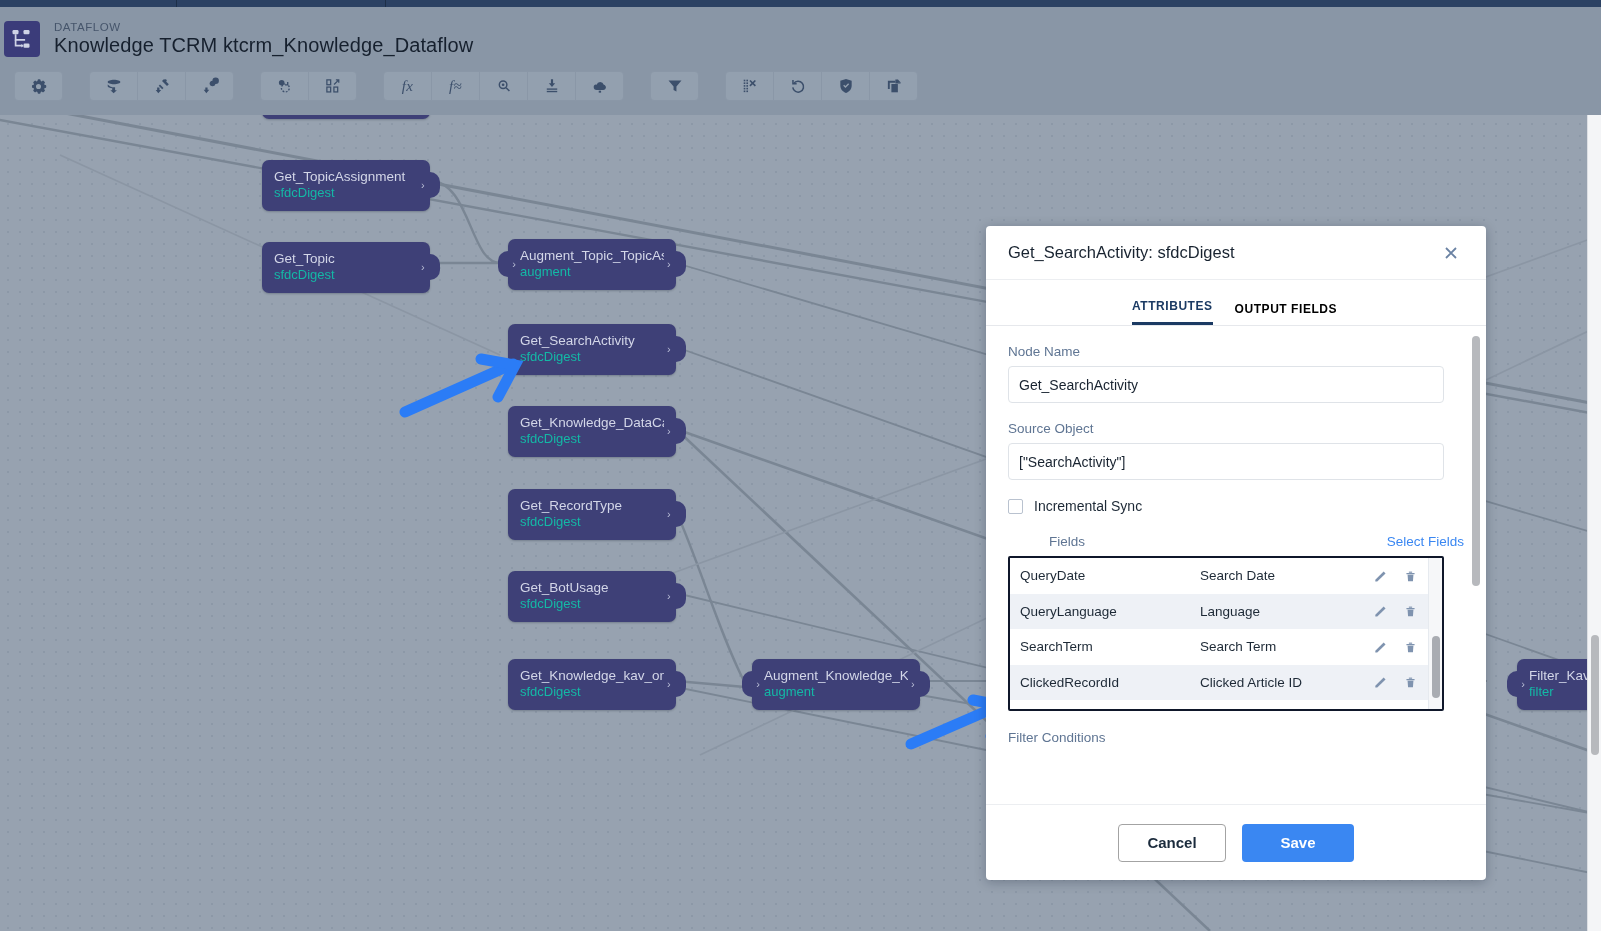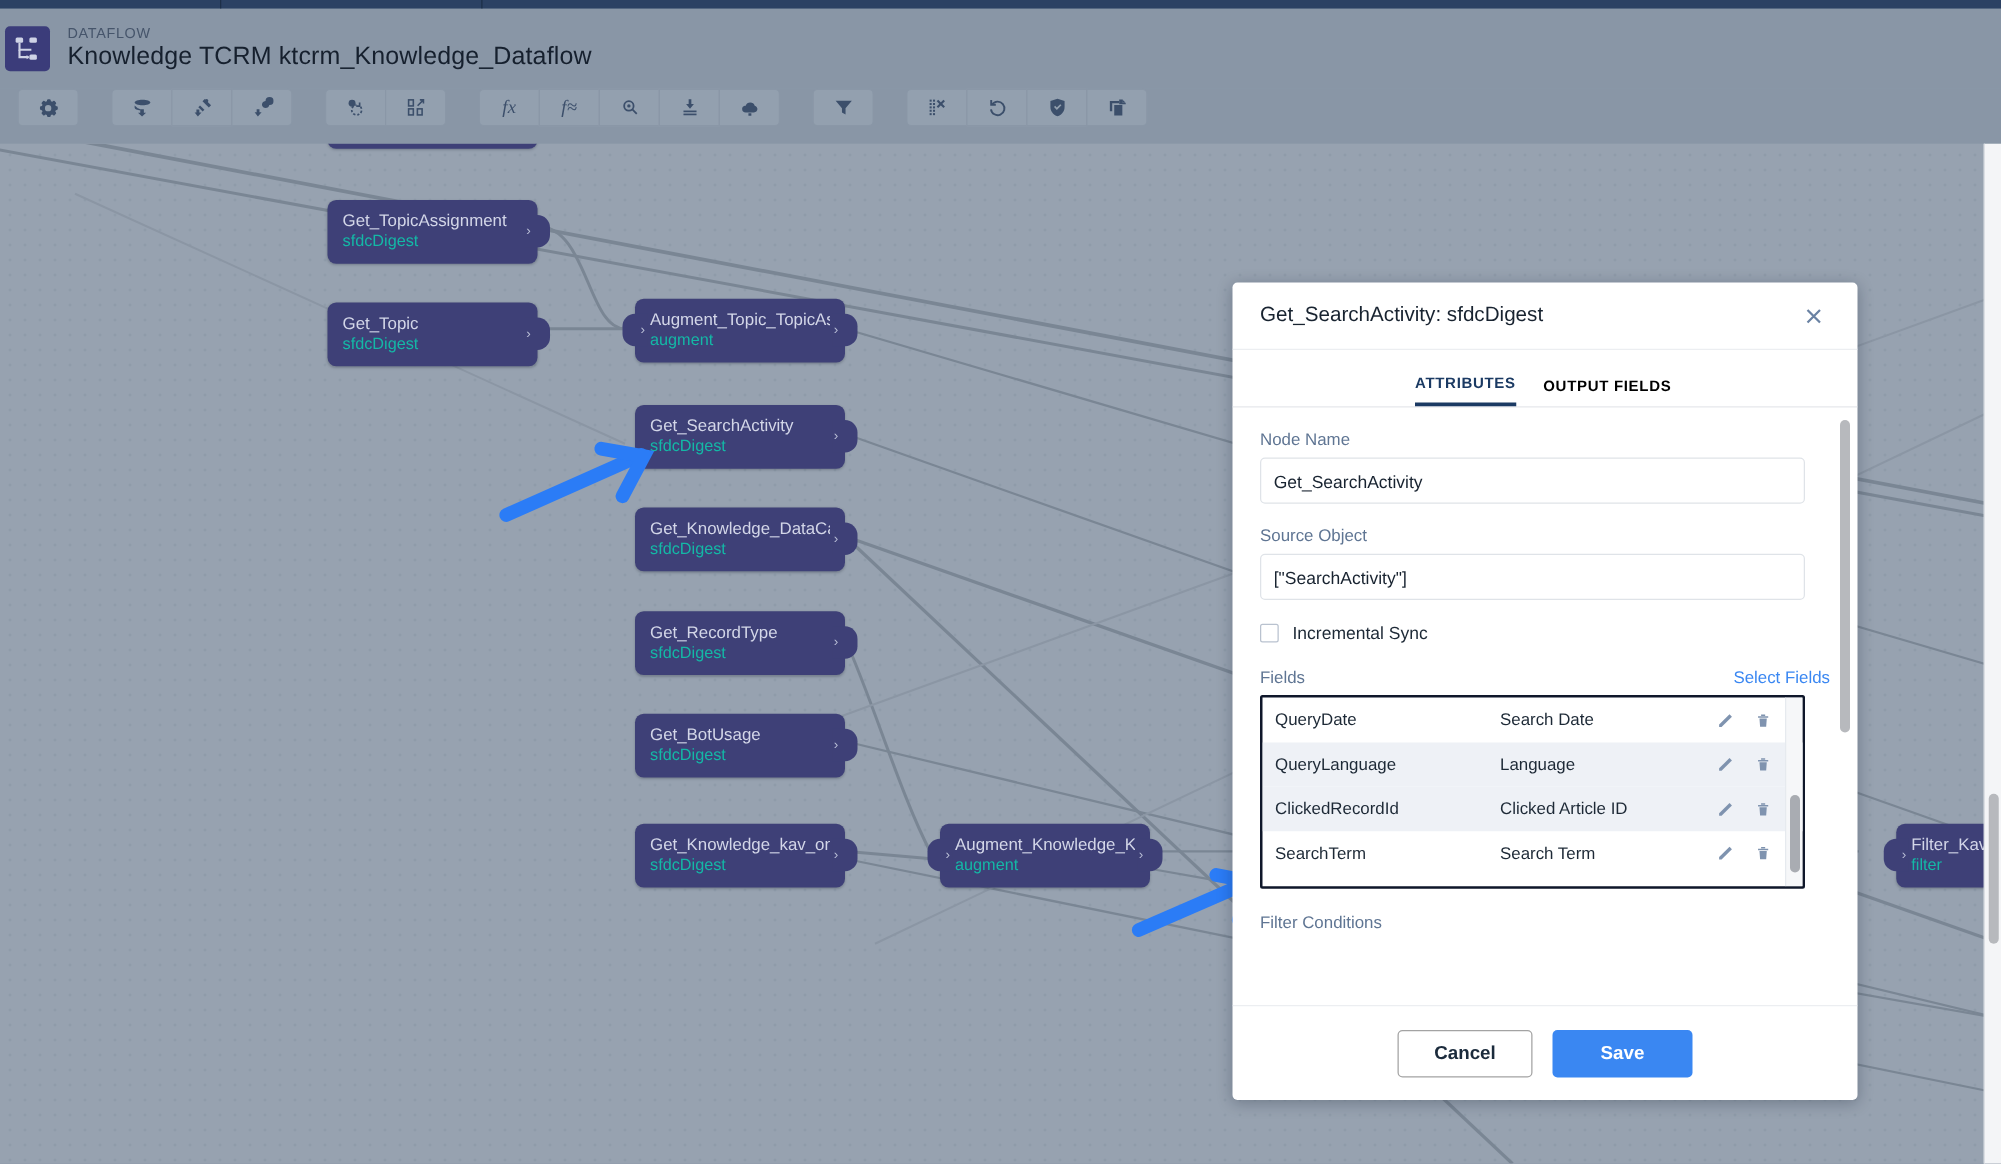--- a/index.html
+++ b/index.html
@@ -162,21 +162,21 @@
     margin-bottom:18px;
   }
   .checkbox-row { display:flex; align-items:center; gap:11px; margin-bottom:20px; }
   .cbx { width:15px; height:15px; border:1px solid #b9c2cf; border-radius:2px; background:#fff; }
   .cbx-label { font-size:14px; color:#1d2936; }
 
   .fields-head {
     display:flex; align-items:baseline; justify-content:space-between;
     margin-bottom:7px;
   }
-  .fields-head .lbl { font-size:13.5px; color:#5f7593; }
+  .fields-head .lbl { font-size:13.5px; color:#5f7593;margin-left:41px; }
   .fields-head .link { font-size:13.5px; color:#3a87f2; }
 
   .fields-table {
     position:relative;
     width:436px; height:155px;
     border:2px solid #0f172a; border-radius:2px;
     overflow:hidden; background:#fff;
   }
   .ft-inner { position:absolute; left:0; top:-18px; width:436px; }
   .ft-row {
@@ -544,47 +544,47 @@
             <svg width="14" height="14" viewBox="0 0 16 16" fill="currentColor">
                 <path d="M1.5 12.2 11 2.8l2.2 2.2L3.7 14.4H1.5z"></path>
               </svg>
             <svg width="13" height="14" viewBox="0 0 16 16" fill="currentColor">
                 <path d="M3 4.4h10v1.4H3zM4.4 6.6h7.2l-.6 8H5z"></path>
                 <path d="M6 2.6h4v1.4H6z"></path>
               </svg>
           </div>
         </div>
 
+        <div class="ft-row">
+          <div class="ft-c1">SearchTerm</div>
+          <div class="ft-c2">Search Term</div>
+          <div class="ft-acts">
+            <svg width="14" height="14" viewBox="0 0 16 16" fill="currentColor">
+                <path d="M1.5 12.2 11 2.8l2.2 2.2L3.7 14.4H1.5z"></path>
+              </svg>
+            <svg width="13" height="14" viewBox="0 0 16 16" fill="currentColor">
+                <path d="M3 4.4h10v1.4H3zM4.4 6.6h7.2l-.6 8H5z"></path>
+                <path d="M6 2.6h4v1.4H6z"></path>
+              </svg>
+          </div>
+        </div>
+
         <div class="ft-row alt">
           <div class="ft-c1">ClickedRecordId</div>
           <div class="ft-c2">Clicked Article ID</div>
           <div class="ft-acts">
             <svg width="14" height="14" viewBox="0 0 16 16" fill="currentColor">
                 <path d="M1.5 12.2 11 2.8l2.2 2.2L3.7 14.4H1.5z"></path>
               </svg>
             <svg width="13" height="14" viewBox="0 0 16 16" fill="currentColor">
                 <path d="M3 4.4h10v1.4H3zM4.4 6.6h7.2l-.6 8H5z"></path>
                 <path d="M6 2.6h4v1.4H6z"></path>
               </svg>
           </div>
         </div>
-
-        <div class="ft-row">
-          <div class="ft-c1">SearchTerm</div>
-          <div class="ft-c2">Search Term</div>
-          <div class="ft-acts">
-            <svg width="14" height="14" viewBox="0 0 16 16" fill="currentColor">
-                <path d="M1.5 12.2 11 2.8l2.2 2.2L3.7 14.4H1.5z"></path>
-              </svg>
-            <svg width="13" height="14" viewBox="0 0 16 16" fill="currentColor">
-                <path d="M3 4.4h10v1.4H3zM4.4 6.6h7.2l-.6 8H5z"></path>
-                <path d="M6 2.6h4v1.4H6z"></path>
-              </svg>
-          </div>
-        </div>
       </div>
 
       <div class="ft-scroll">
         <div class="thumb"></div>
       </div>
     </div>
 
     <div class="filter-cond">Filter Conditions</div>
 
     <div class="body-scroll"></div>

